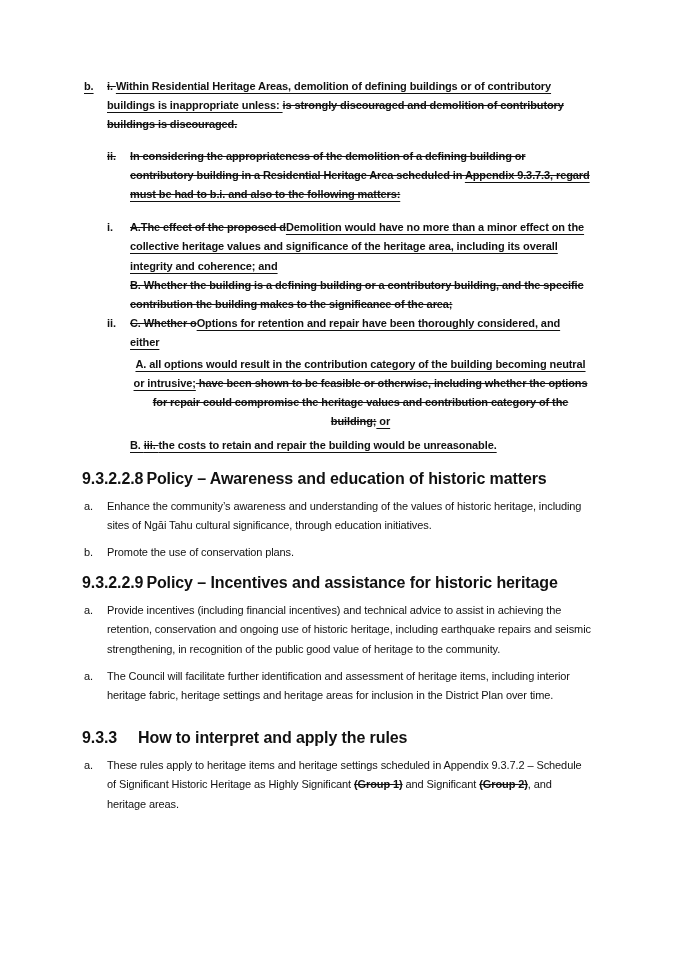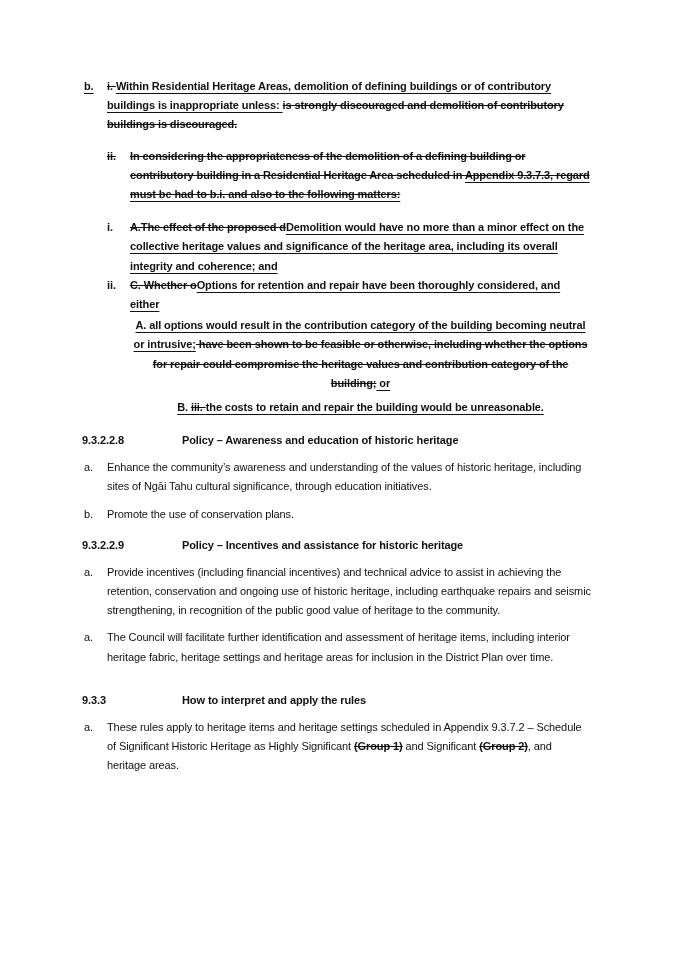--- a/index.html
+++ b/index.html
@@ -26,29 +26,28 @@
   .del    { text-decoration:line-through; text-decoration-thickness:1.4px; }
   .ins    { text-decoration:underline; text-decoration-thickness:1.4px; text-underline-offset:2.5px; }
   .delins { text-decoration:underline line-through; text-decoration-thickness:1.4px; text-underline-offset:2.5px; }
   .strong { font-weight:bold;text-align:center; }
 
   #block-b      { margin-bottom:12px; }
   #block-ii-del { margin-bottom:14px; }
   #block-i      { margin-bottom:0; }
   #block-ii2    { margin-bottom:2px; }
   #para-a       { margin-bottom:5px;text-align:center; }
-  #para-b       { margin-bottom:0;text-align:center; }
+  #para-b       { margin-bottom:0; }
 
   .heading {
     display:flex;
     font-weight:bold;
-    font-size:11px;
+    font-size:16px;
     line-height:18px;
     margin:12px 0 9px 0;
-    gap:44px;
   }
   .heading .hnum { flex:0 0 auto; min-width:53px; margin-right:3px; }
   #heading-1 { margin-top:14px; }
   #heading-4 { margin-top:24px; }
   .sec-li { margin-bottom:8px; }
 </style>
 </head>
 <body>
 
 <div class="page">
@@ -68,20 +67,23 @@
         <span class="del">In considering the appropriateness of the demolition of a defining building or contributory building in a Residential Heritage Area scheduled in </span><span class="delins">Appendix 9.3.7.3, regard must be had to b.i. and also to the following matters:</span>
       </div>
     </div>
 
     <div class="li l2" id="block-i">
       <span class="marker">i.</span>
       <div class="content">
         <div>
           <span class="del">A.The effect of the proposed d</span><span class="ins">Demolition would have no more than a minor effect on the collective heritage values and significance of the heritage area, including its overall integrity and coherence; and</span>
         </div>
+        <div>
+          <span class="del">B. Whether the building is a defining building or a contributory building, and the specific contribution the building makes to the significance of the area;</span>
+        </div>
       </div>
     </div>
 
     <div class="li l2" id="block-ii2">
       <span class="marker">ii.</span>
       <div class="content">
         <span class="del">C. Whether o</span><span class="ins">Options for retention and repair have been thoroughly considered, and either</span>
       </div>
     </div>
 
@@ -90,21 +92,21 @@
     </div>
 
     <div class="indent" id="para-b">
       <span class="ins">B. </span><span class="delins">iii. </span><span class="ins">the costs to retain and repair the building would be unreasonable.</span>
     </div>
 
   </div>
 
   <div class="heading" id="heading-1">
     <span class="hnum">9.3.2.2.8</span>
-    <span class="htitle">Policy – Awareness and education of historic heritage</span>
+    <span class="htitle">Policy – Awareness and education of historic matters</span>
   </div>
   <div class="li l1 sec-li">
     <span class="marker">a.</span>
     <div class="content">Enhance the community’s awareness and understanding of the values of historic heritage, including sites of Ngāi Tahu cultural significance, through education initiatives.</div>
   </div>
   <div class="li l1 sec-li">
     <span class="marker">b.</span>
     <div class="content">Promote the use of conservation plans.</div>
   </div>
 

